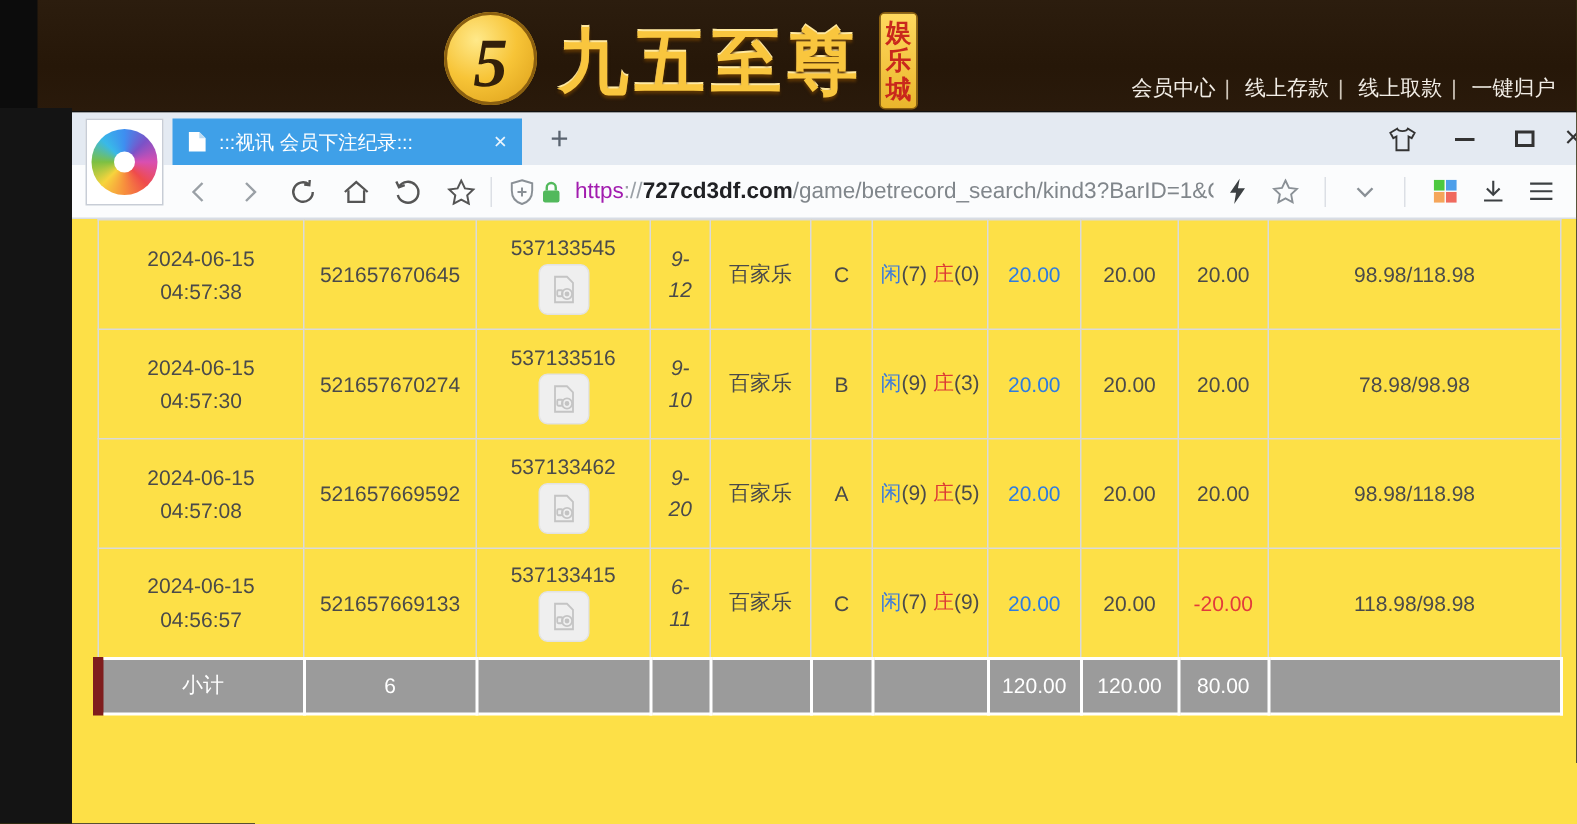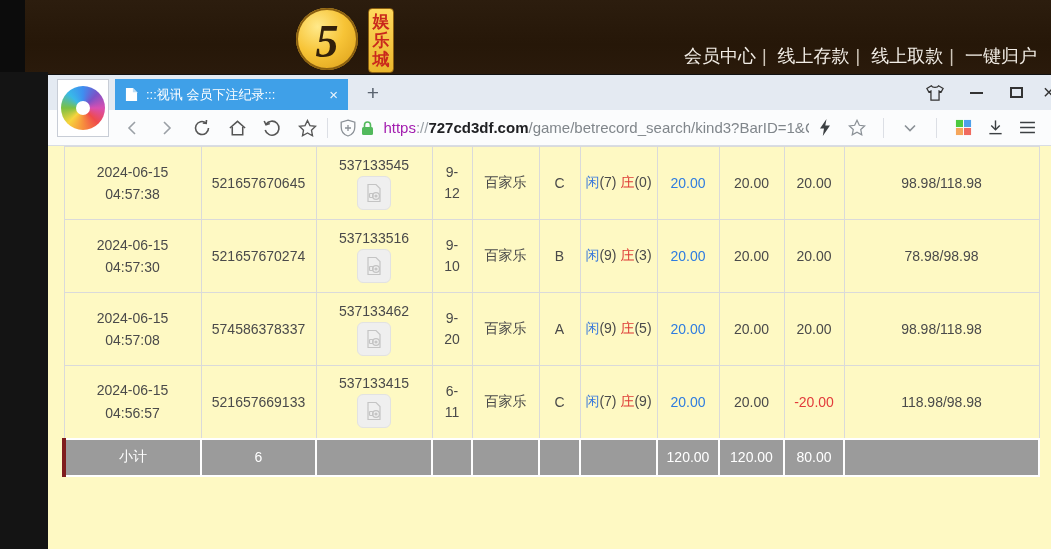--- a/index.html
+++ b/index.html
@@ -15,21 +15,21 @@
   .coin { width:62px; height:62px; border-radius:50%;
           background:radial-gradient(circle at 35% 30%, #ffe98a 0%, #f7c437 45%, #d89a15 100%);
           box-shadow:0 0 0 2px #8a5f10 inset; display:flex; align-items:center; justify-content:center; }
   .coin span { font-family:"Liberation Serif", serif; font-style:italic; font-weight:bold;
                font-size:46px; color:#33200a; transform:translateY(2px); }
   .brand { margin:2px 0 0 14px; font-size:47px; font-weight:bold; letter-spacing:4px;
            color:#f9c63e; text-shadow:0 2px 2px #5a3404, 0 -1px 0 #ffe9a0; }
   .badge { margin:0 0 0 10px; width:26px; padding:3px 3px; background:linear-gradient(180deg,#ffd95e,#eab62c);
            border:1px solid #8a5f10; border-radius:4px; color:#c9281c; font-weight:bold; font-size:17px;
            line-height:19px; word-break:break-all; text-align:center; }
-  .banner-nav { position:absolute; right:8px; bottom:6px; font-size:18px; color:#f2ede6; }
+  .banner-nav { position:absolute; right:8px; bottom:6px; font-size:14px; color:#f2ede6; }
   .banner-nav a { color:#f2ede6; text-decoration:none; margin:0 6px; cursor:pointer; }
   .banner-nav .sep { color:#cfc6ba; }
 
   
   .left-black { position:absolute; left:0; top:72px; width:48px; height:477px; background:#141414; z-index:3; }
 
   
   .window { position:absolute; left:48px; top:75px; width:1003px; height:474px; background:#fff; z-index:2; overflow:hidden; }
 
   .tabbar { position:relative; height:35px; background:#e4eaf2; }
@@ -60,48 +60,49 @@
   .url-area { display:flex; align-items:center; flex:1; min-width:0; }
   .url-text { font-size:15px; white-space:nowrap; overflow:hidden; margin-left:6px; }
   .url-text .scheme { color:#a21caf; }
   .url-text .sep2 { color:#9aa0a6; }
   .url-text .domain { color:#202124; font-weight:bold; }
   .url-text .path { color:#80868b; }
   .url-right { display:flex; align-items:center; margin-left:auto; padding-right:8px; }
   .url-right .tb-ic { margin:0 6px; }
 
   
-  .content { position:relative; height:403px; background:#fef9c3; }
+  .content { position:relative; height:403px; background:#fde047; }
   table.bets { border-collapse:collapse; table-layout:fixed; margin-left:14px; width:975px;
                font-size:14px; color:#4a4a4a; }
   table.bets td { border:1px solid #dadada; text-align:center; vertical-align:middle; padding:4px; }
   tr.data-row td { height:73px; }
   .dt { display:inline-block; max-width:100px; line-height:1.6; }
-  .tno { display:inline-block; width:24px; line-height:1.5; }
+  .tno { display:inline-block; width:24px; line-height:1.5;font-style:italic; }
   .round-wrap { display:flex; flex-direction:column; align-items:center; gap:3px; }
   .vid-ic { width:34px; height:34px; background:#efefef; border:1px solid #e2e2e2; border-radius:6px;
             display:flex; align-items:center; justify-content:center; cursor:pointer; }
   .res-line { white-space:nowrap; }
   .p-blue { color:#3d7bdb; }
   .p-red { color:#dd3a35; }
   .amt-link { color:#2e7ce0; cursor:pointer; }
   .neg { color:#e23b3b; }
   tr.sum-row td { height:37px; background:#9b9b9b; color:#fff; border:2px solid #fff; }
-  tr.sum-row td:first-child { border-left:4px solid #7f1d1d; }
+  tr.sum-row td:first-child { border-left:7px solid #7f1d1d; }
 </style>
 </head>
 <body>
 
 <div class="screen">
 
   <div class="banner">
     <div class="logo-group">
       <div class="coin">
           <span>5</span>
         </div>
+      <div class="brand">九五至尊</div>
       <div class="badge">娱乐城</div>
     </div>
     <div class="banner-nav">
       <a>会员中心</a><span class="sep">|</span>
       <a>线上存款</a><span class="sep">|</span>
       <a>线上取款</a><span class="sep">|</span>
       <a>一键归户</a>
     </div>
     <div class="banner-black-edge"></div>
   </div>
@@ -296,21 +297,21 @@
             <td>B</td>
             <td><span class="res-line"><span class="p-blue">闲</span><span>(9)</span> <span class="p-red">庄</span></span><span>(3)</span></td>
             <td><span class="amt-link">20.00</span></td>
             <td>20.00</td>
             <td>20.00</td>
             <td>78.98/98.98</td>
           </tr>
 
           <tr class="data-row">
             <td><span class="dt">2024-06-15 04:57:08</span></td>
-            <td>574586378337</td>
+            <td>521657669592</td>
             <td>
                 <div class="round-wrap">
                   <span>537133462</span>
                   <span class="vid-ic">
                     <svg width="20" height="20" viewBox="0 0 20 20" fill="none" stroke="#c4c4c4" stroke-width="1.2">
                       <path d="M4 1.5 H12 L16 5.5 V18.5 H4 Z"></path>
                       <circle cx="12" cy="13" r="3.4"></circle>
                       <circle cx="12" cy="13" r="1" fill="#c4c4c4"></circle>
                       <rect x="5.5" y="10.5" width="3.5" height="4" rx="0.8"></rect>
                     </svg>

